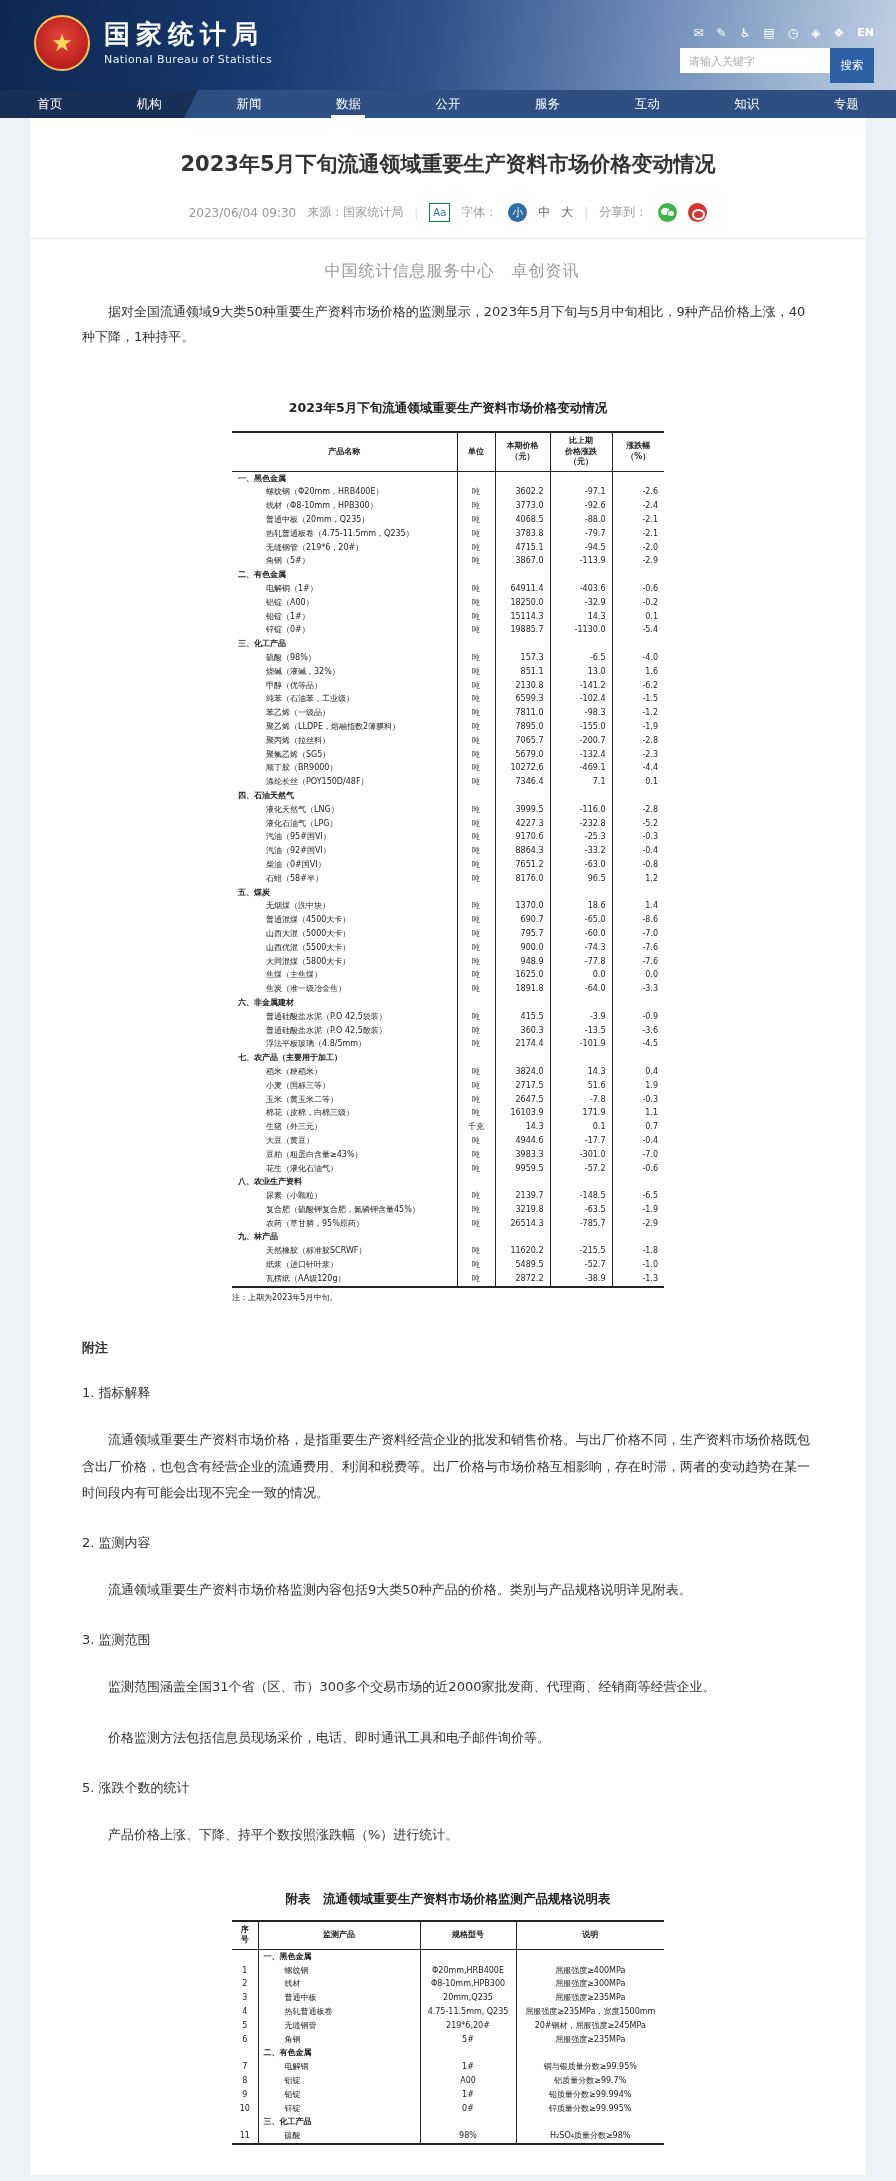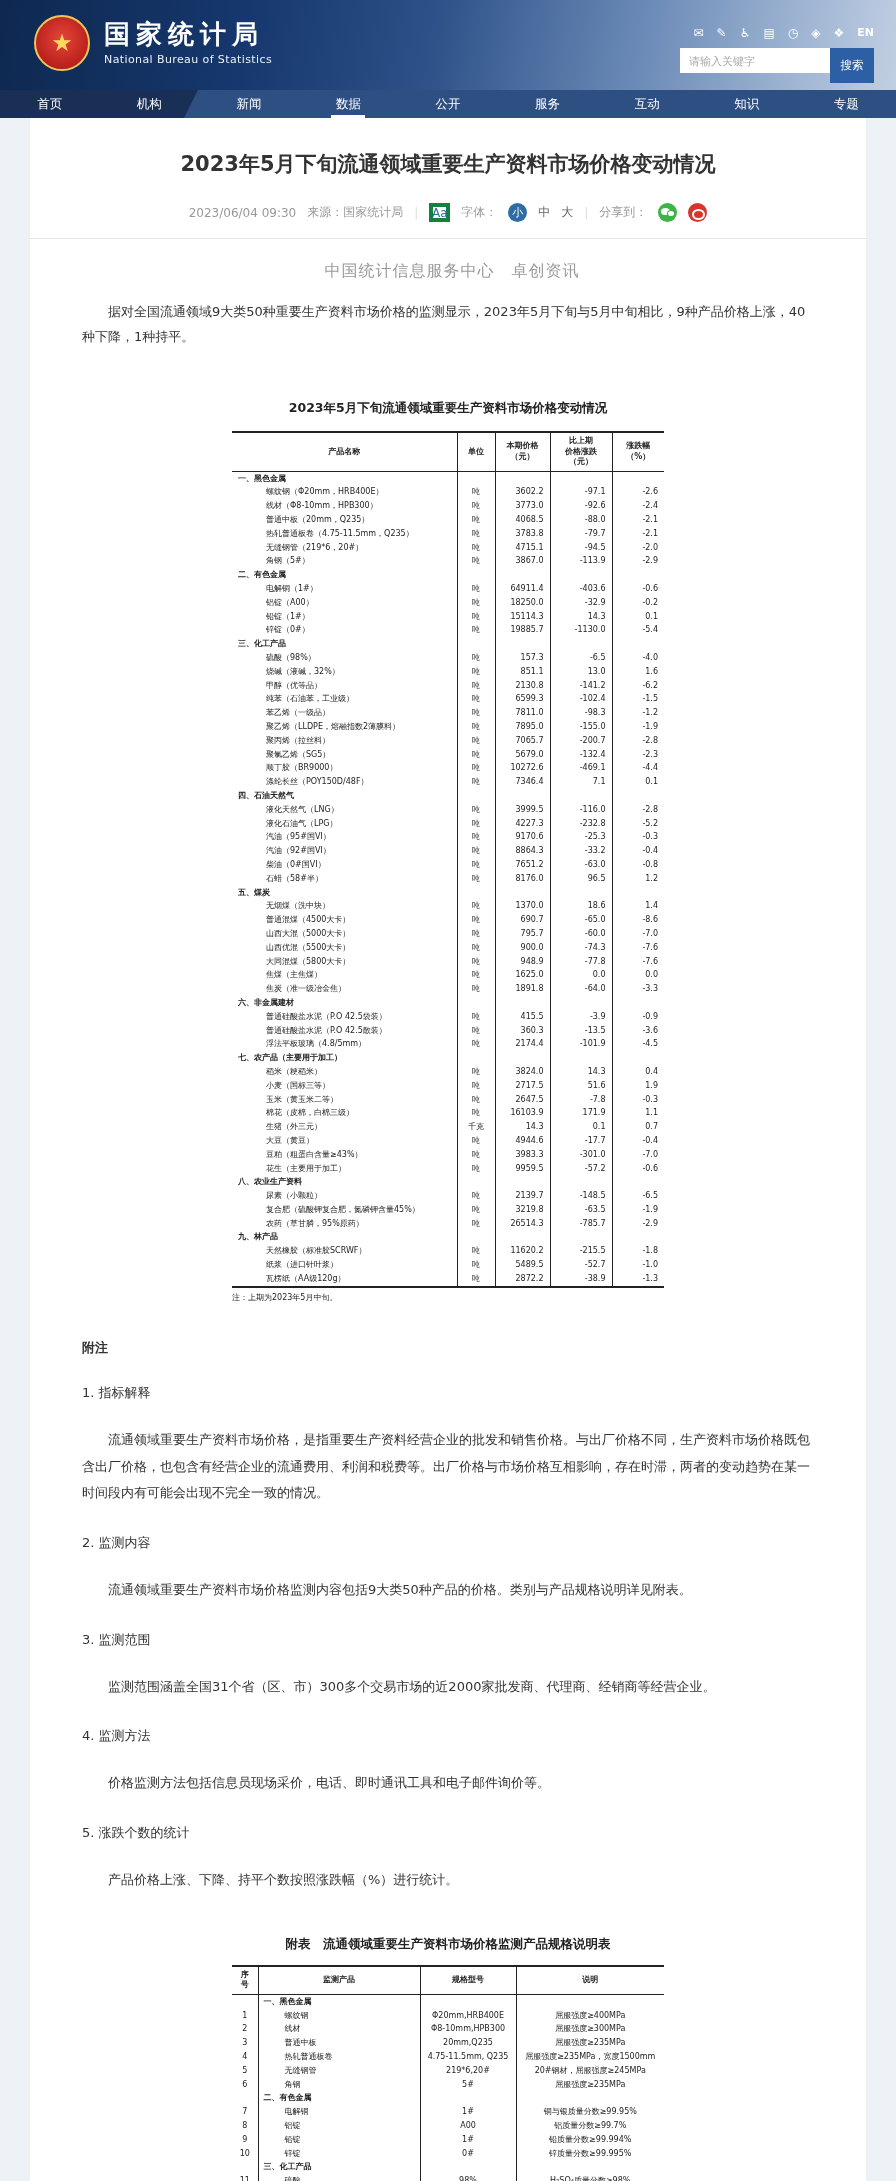--- a/index.html
+++ b/index.html
@@ -37,22 +37,22 @@
     background: #192f55; clip-path: polygon(0 0, 100% 0, calc(100% - 14px) 100%, 0 100%); }
   .nav-item { flex: 1; display: flex; align-items: center; justify-content: center;
     color: #fff; font-size: 12.5px; position: relative; z-index: 1; cursor: pointer; }
   .nav-item.active::after { content: ""; position: absolute; bottom: 0; left: 50%; transform: translateX(-50%);
     width: 34px; height: 3px; background: #fff; }
   
   .card { margin: 0 30px; background: #fff; padding: 22px 0 30px; min-height: 2000px; }
   .article-title { text-align: center; font-size: 21px; font-weight: bold; color: #333; margin: 10px 70px 0; line-height: 1.4; }
   .meta { display: flex; justify-content: center; align-items: center; gap: 11px; margin: 24px 0 16px; font-size: 12px; color: #999; }
   .meta .sep { color: #ddd; }
-  .aa-box { width: 21px; height: 19px; border: 4px solid #15803d; color: #2d6da3; background: #fff;
-    display: flex; align-items: center; justify-content: center; font-size: 12px; cursor: pointer; }
+  .aa-box { width: 21px; height: 19px; border: 1px solid #15803d; color: #2d6da3; background: #fff;
+    display: flex; align-items: center; justify-content: center; font-size: 10px; cursor: pointer; }
   .size-s { width: 19px; height: 19px; border-radius: 50%; background: #2d6da3; color: #fff;
     display: flex; align-items: center; justify-content: center; font-size: 11px; cursor: pointer; }
   .size-m, .size-l { color: #666; cursor: pointer; }
   .share-wechat { width: 19px; height: 19px; border-radius: 50%; background: #3eb348; position: relative; cursor: pointer; }
   .share-wechat::before { content: ""; position: absolute; left: 3px; top: 5px; width: 9px; height: 7px; background: #fff; border-radius: 50%; }
   .share-wechat::after { content: ""; position: absolute; right: 3px; top: 8px; width: 6px; height: 5px; background: #fff; border-radius: 50%; box-shadow: 0 0 0 1px #3eb348; }
   .share-weibo { width: 19px; height: 19px; border-radius: 50%; background: #d9332e; position: relative; cursor: pointer; }
   .share-weibo::before { content: ""; position: absolute; left: 4px; top: 6px; width: 9px; height: 7px;
     border: 2px solid #fff; border-radius: 50%; }
   .divider { height: 1px; background: #e8e8e8; }
@@ -516,21 +516,21 @@
             <td class="num">-0.4</td>
           </tr>
           <tr>
             <td class="name">豆粕（粗蛋白含量≥43%）</td>
             <td class="unit">吨</td>
             <td class="num">3983.3</td>
             <td class="num">-301.0</td>
             <td class="num">-7.0</td>
           </tr>
           <tr>
-            <td class="name">花生（主要用于加工）</td>
+            <td class="name">花生（液化石油气）</td>
             <td class="unit">吨</td>
             <td class="num">9959.5</td>
             <td class="num">-57.2</td>
             <td class="num">-0.6</td>
           </tr>
           <tr>
             <td class="name cat">八、农业生产资料</td>
             <td></td>
             <td></td>
             <td></td>
@@ -592,21 +592,20 @@
 
   <div class="notes">
     <div class="notes-heading">附注</div>
     <div>
         <div class="note-title">1. 指标解释</div>
         <div class="note-body">流通领域重要生产资料市场价格，是指重要生产资料经营企业的批发和销售价格。与出厂价格不同，生产资料市场价格既包含出厂价格，也包含有经营企业的流通费用、利润和税费等。出厂价格与市场价格互相影响，存在时滞，两者的变动趋势在某一时间段内有可能会出现不完全一致的情况。</div>
         <div class="note-title">2. 监测内容</div>
         <div class="note-body">流通领域重要生产资料市场价格监测内容包括9大类50种产品的价格。类别与产品规格说明详见附表。</div>
         <div class="note-title">3. 监测范围</div>
         <div class="note-body">监测范围涵盖全国31个省（区、市）300多个交易市场的近2000家批发商、代理商、经销商等经营企业。</div>
-        <div class="note-title">4. 监测方法</div>
         <div class="note-body">价格监测方法包括信息员现场采价，电话、即时通讯工具和电子邮件询价等。</div>
         <div class="note-title">5. 涨跌个数的统计</div>
         <div class="note-body">产品价格上涨、下降、持平个数按照涨跌幅（%）进行统计。</div>
       </div>
   </div>
 
   <div class="appendix-title">附表　流通领域重要生产资料市场价格监测产品规格说明表</div>
   <div class="tblwrap">
     <table>
       <colgroup>

